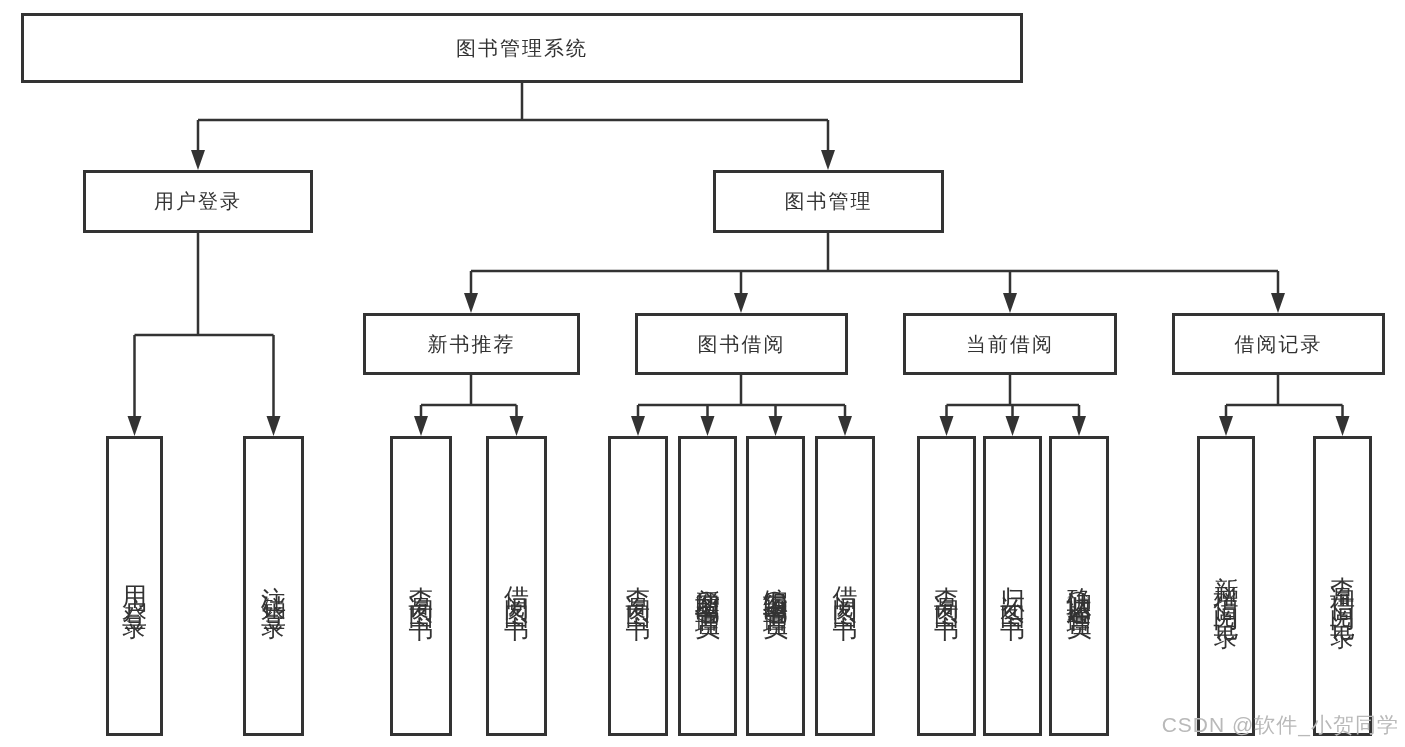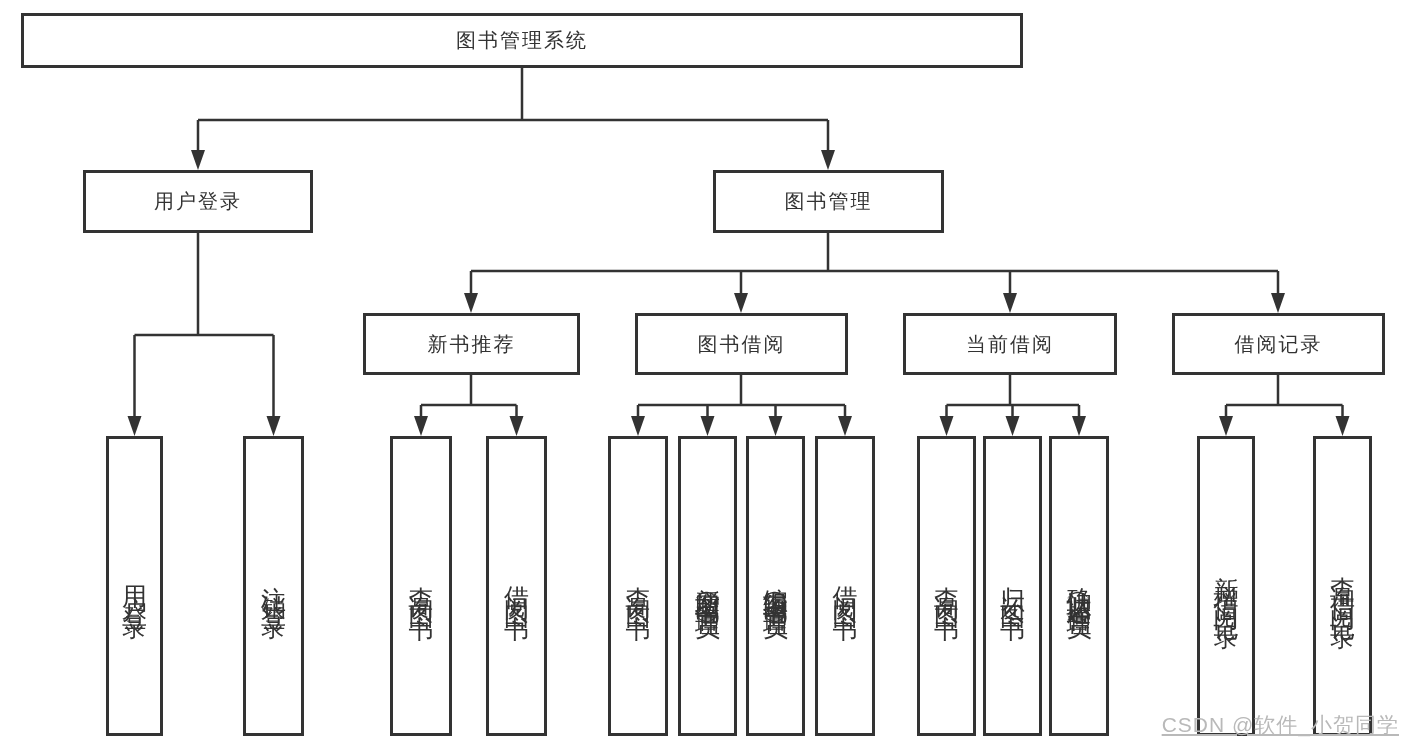--- a/index.html
+++ b/index.html
@@ -24,21 +24,20 @@
     font-size:25px;
     letter-spacing:10px;
     line-height:1;
     white-space:nowrap;
   }
   .vtext.tight{letter-spacing:4px;}
   .watermark{
     position:absolute;right:6px;bottom:8px;
     font-size:21px;color:#b9b9b9;letter-spacing:1px;
     pointer-events:none;
-    text-decoration:underline;
   }
 </style>
 </head>
 <body>
 
 <div class="chart">
 
   <svg class="wires" width="1405" height="747" viewBox="0 0 1405 747" fill="none" stroke="#333333" stroke-width="2.5">
 
     <path d="M522 68 V120 M198 120 H828 M198 120 V155 M828 120 V155"></path>
@@ -71,21 +70,21 @@
       <polygon points="768.5,416 782.5,416 775.5,436"></polygon>
       <polygon points="838,416 852,416 845,436"></polygon>
       <polygon points="939.5,416 953.5,416 946.5,436"></polygon>
       <polygon points="1005.5,416 1019.5,416 1012.5,436"></polygon>
       <polygon points="1072,416 1086,416 1079,436"></polygon>
       <polygon points="1219,416 1233,416 1226,436"></polygon>
       <polygon points="1335.5,416 1349.5,416 1342.5,436"></polygon>
     </g>
   </svg>
 
-  <div class="node" style="left:21px;top:13px;width:1002px;height:55px">
+  <div class="node" style="left:21px;top:13px;width:1002px;height:70px">
     <span>图书管理系统</span>
   </div>
 
   <div class="node" style="left:83px;top:170px;width:230px;height:63px">
     <span>用户登录</span>
   </div>
   <div class="node" style="left:713px;top:170px;width:231px;height:63px">
     <span>图书管理</span>
   </div>
 

